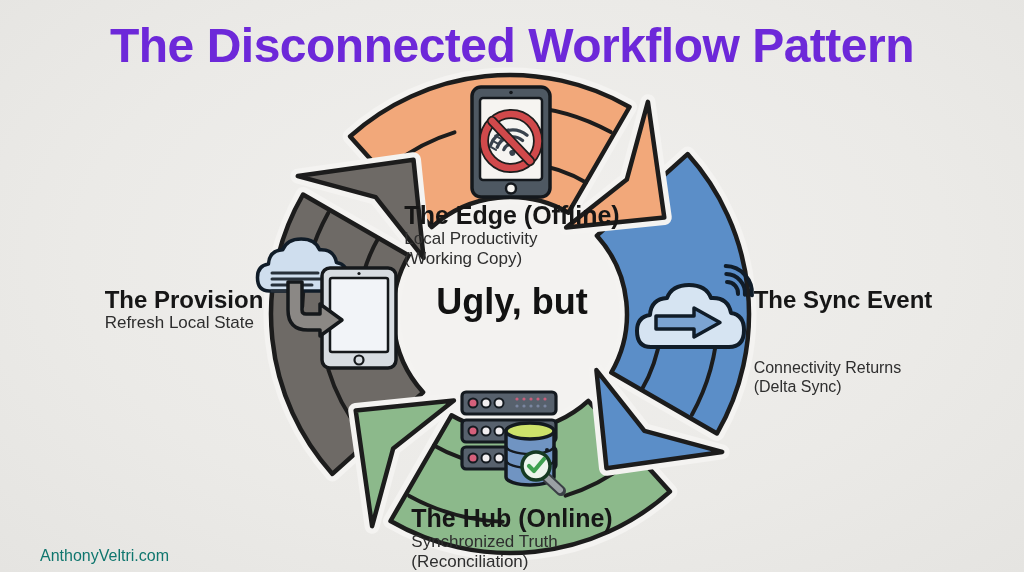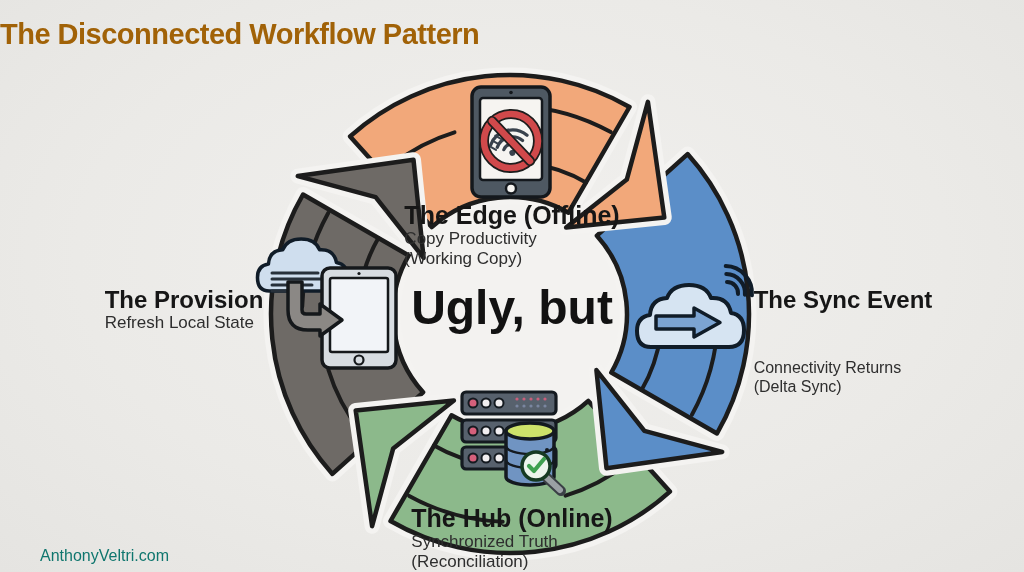--- a/index.html
+++ b/index.html
@@ -7,26 +7,26 @@
     width:1024px;height:572px;overflow:hidden;position:relative;
     background:radial-gradient(ellipse at 50% 45%, #f1f0ee 0%, #ebeae7 60%, #e5e4e1 100%);
     font-family:"Liberation Sans","DejaVu Sans",sans-serif;
   }
   .abs{position:absolute;}
   #diagram{position:absolute;left:0;top:0;}
   .halo{fill:#f4f3f1;stroke:#f4f3f1;stroke-width:15;stroke-linejoin:round;}
   .seg{stroke:#1c1c1c;stroke-width:4.5;stroke-linejoin:round;}
   .dline{fill:none;stroke:#1c1c1c;stroke-width:4;stroke-linecap:round;}
   .title{
-    left:0;right:0;top:18px;text-align:left;
-    font-size:29px;font-weight:bold;color:#a16207;letter-spacing:-0.5px;
+    left:0;right:0;top:18px;text-align:center;
+    font-size:48px;font-weight:bold;color:#6d28d9;letter-spacing:-0.5px;
   }
   .center-label{
     left:512px;top:283px;transform:translateX(-50%);
-    text-align:center;font-size:48px;font-weight:bold;color:#121212;line-height:1.05;
+    text-align:center;font-size:36px;font-weight:bold;color:#121212;line-height:1.05;
     white-space:nowrap;
   }
   .stage-label{text-align:left;transform:translateX(-50%);white-space:nowrap;}
   .stage-title{font-size:25px;font-weight:bold;color:#161616;line-height:1.0;}
   .stage-sub{font-size:17px;color:#2e2e2e;line-height:1.08;margin-top:2px;}
   .watermark{left:40px;top:547px;font-size:16px;color:#0f766e;}
 </style>
 </head>
 <body>
 
@@ -173,21 +173,21 @@
 </svg>
 
 <div class="abs title">The Disconnected Workflow Pattern</div>
 
 <div class="abs center-label">
   <div>Ugly, but</div>
 </div>
 
 <div class="abs stage-label" style="left:512px;top:203px;">
   <div class="stage-title">The Edge (Offline)</div>
-  <div class="stage-sub">Copy Productivity</div>
+  <div class="stage-sub">Local Productivity</div>
   <div class="stage-sub">(Working Copy)</div>
 </div>
 
 <div class="abs stage-label" style="left:843px;top:288px;">
   <div class="stage-title" style="font-size:24px;">The Sync Event</div>
   <div class="stage-sub" style="font-size:16px;margin-top:47px;">Connectivity Returns</div>
   <div class="stage-sub" style="font-size:16px;">(Delta Sync)</div>
 </div>
 
 <div class="abs stage-label" style="left:512px;top:506px;">

